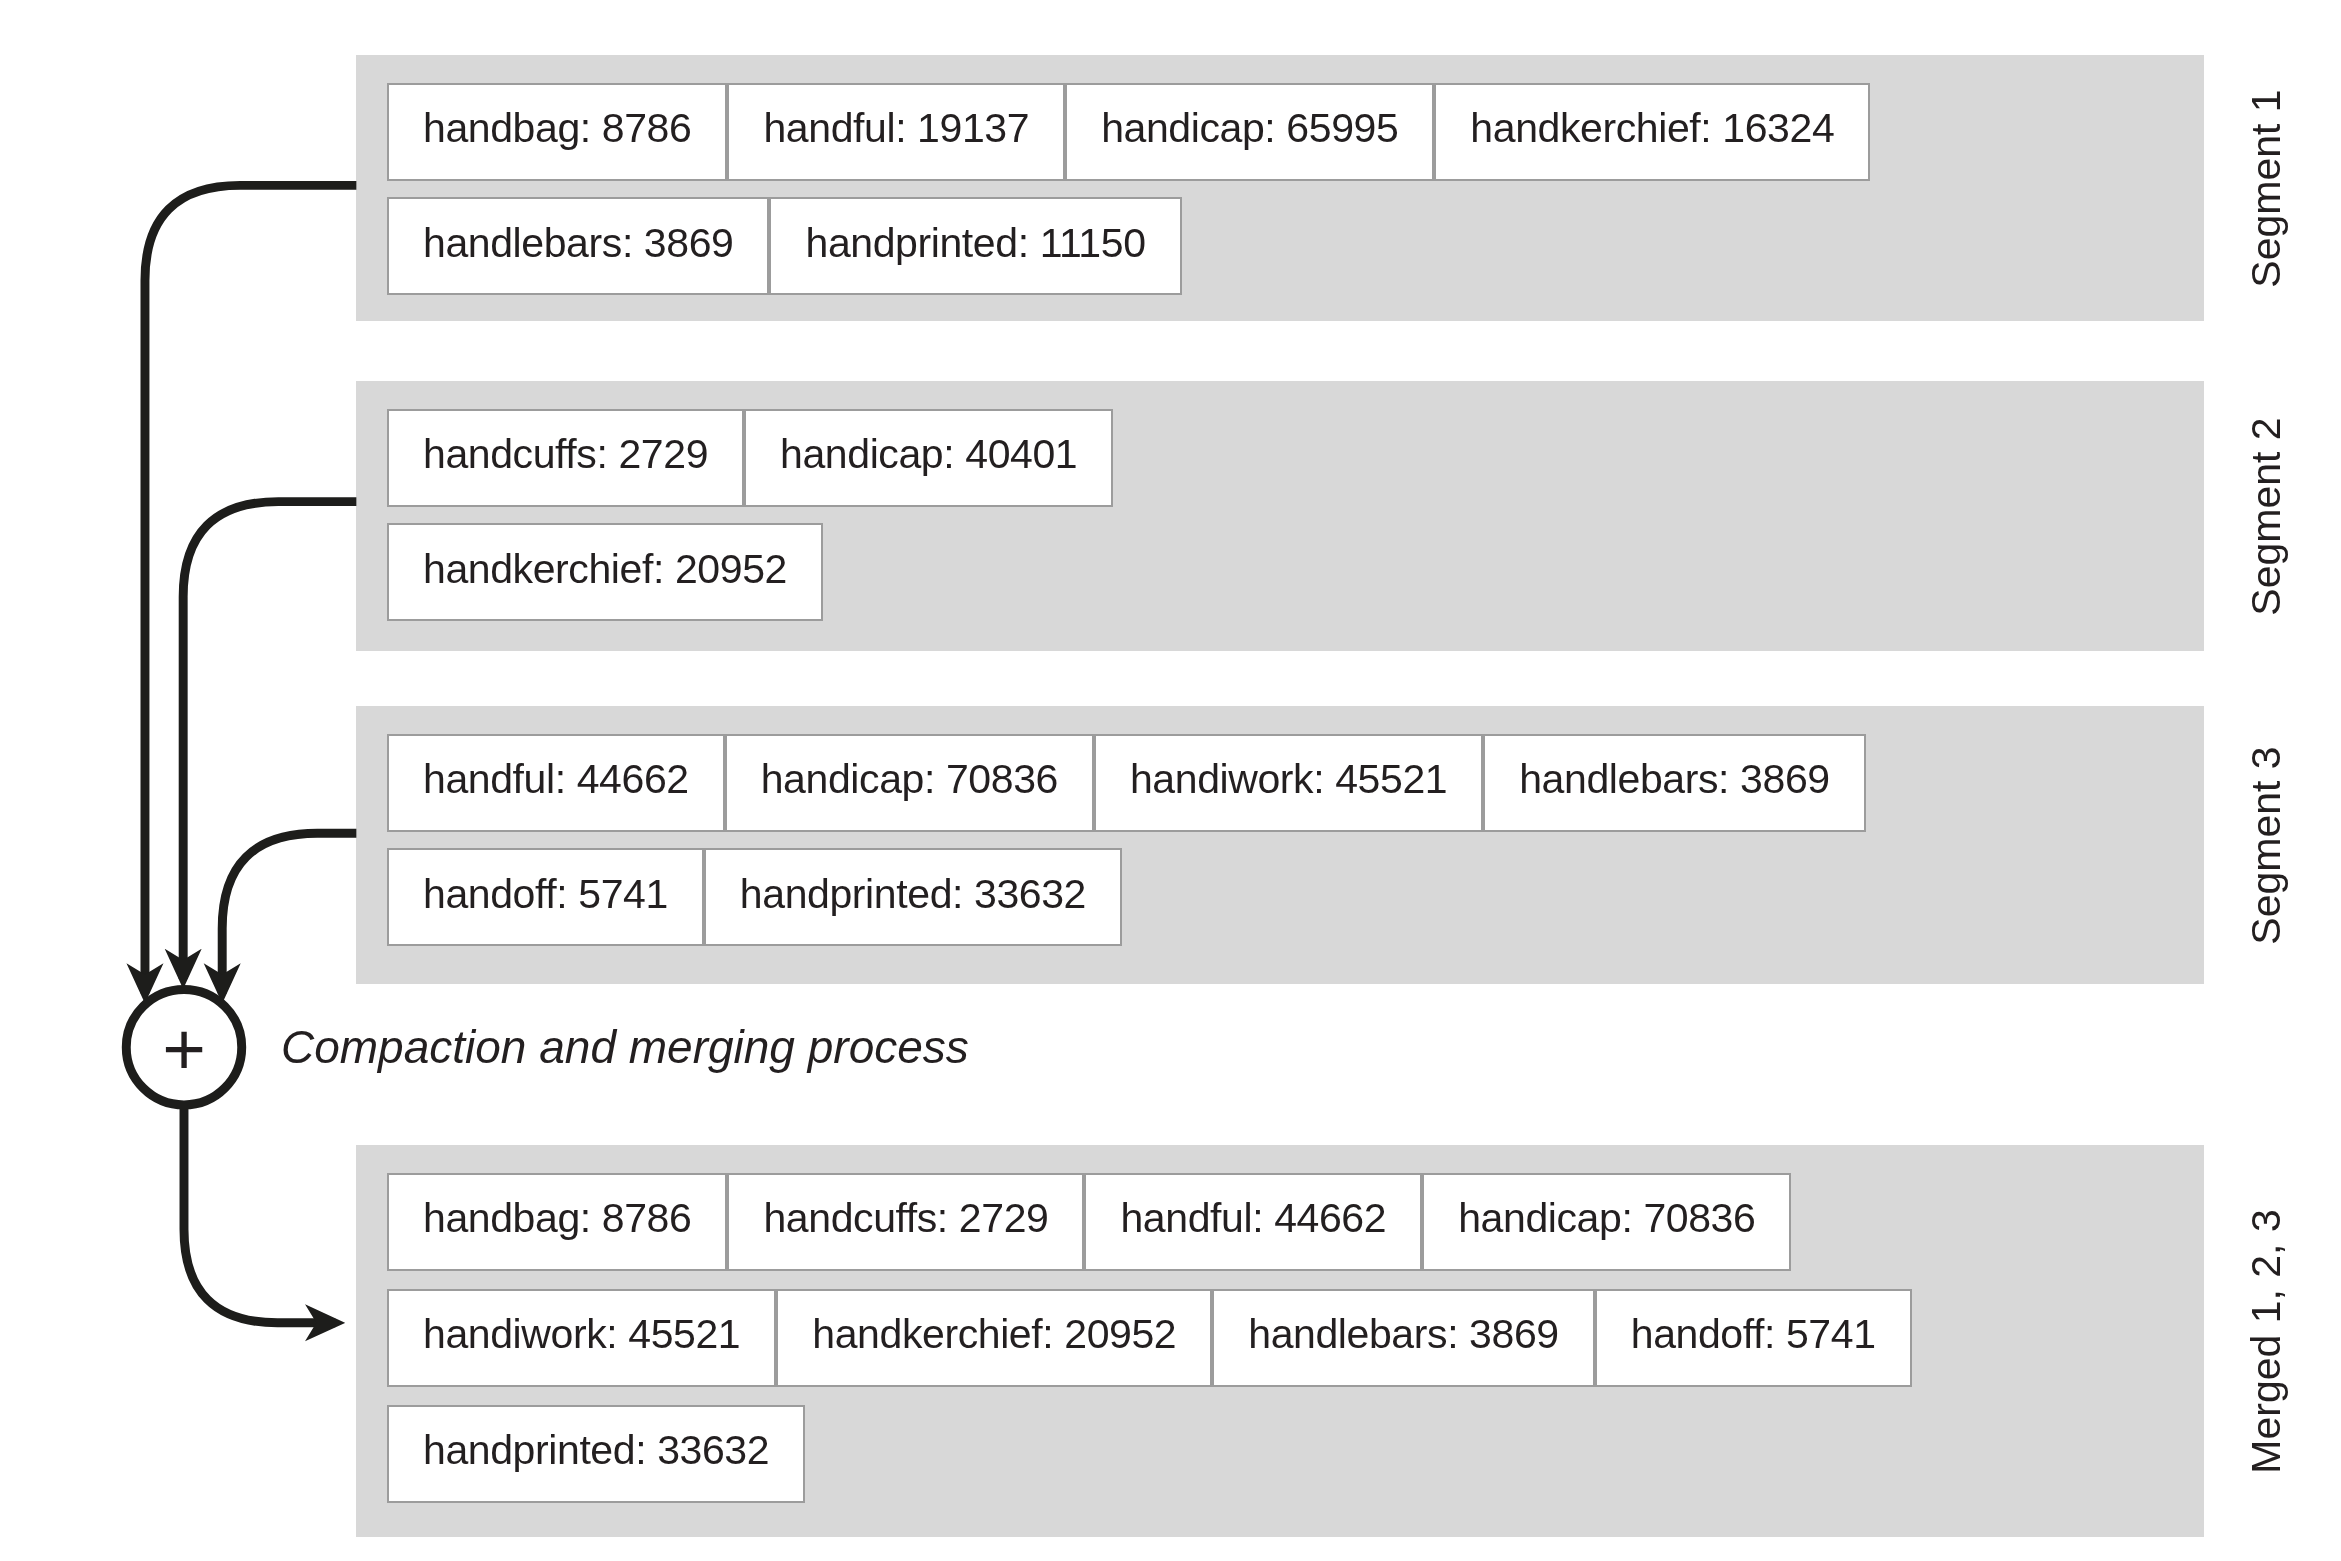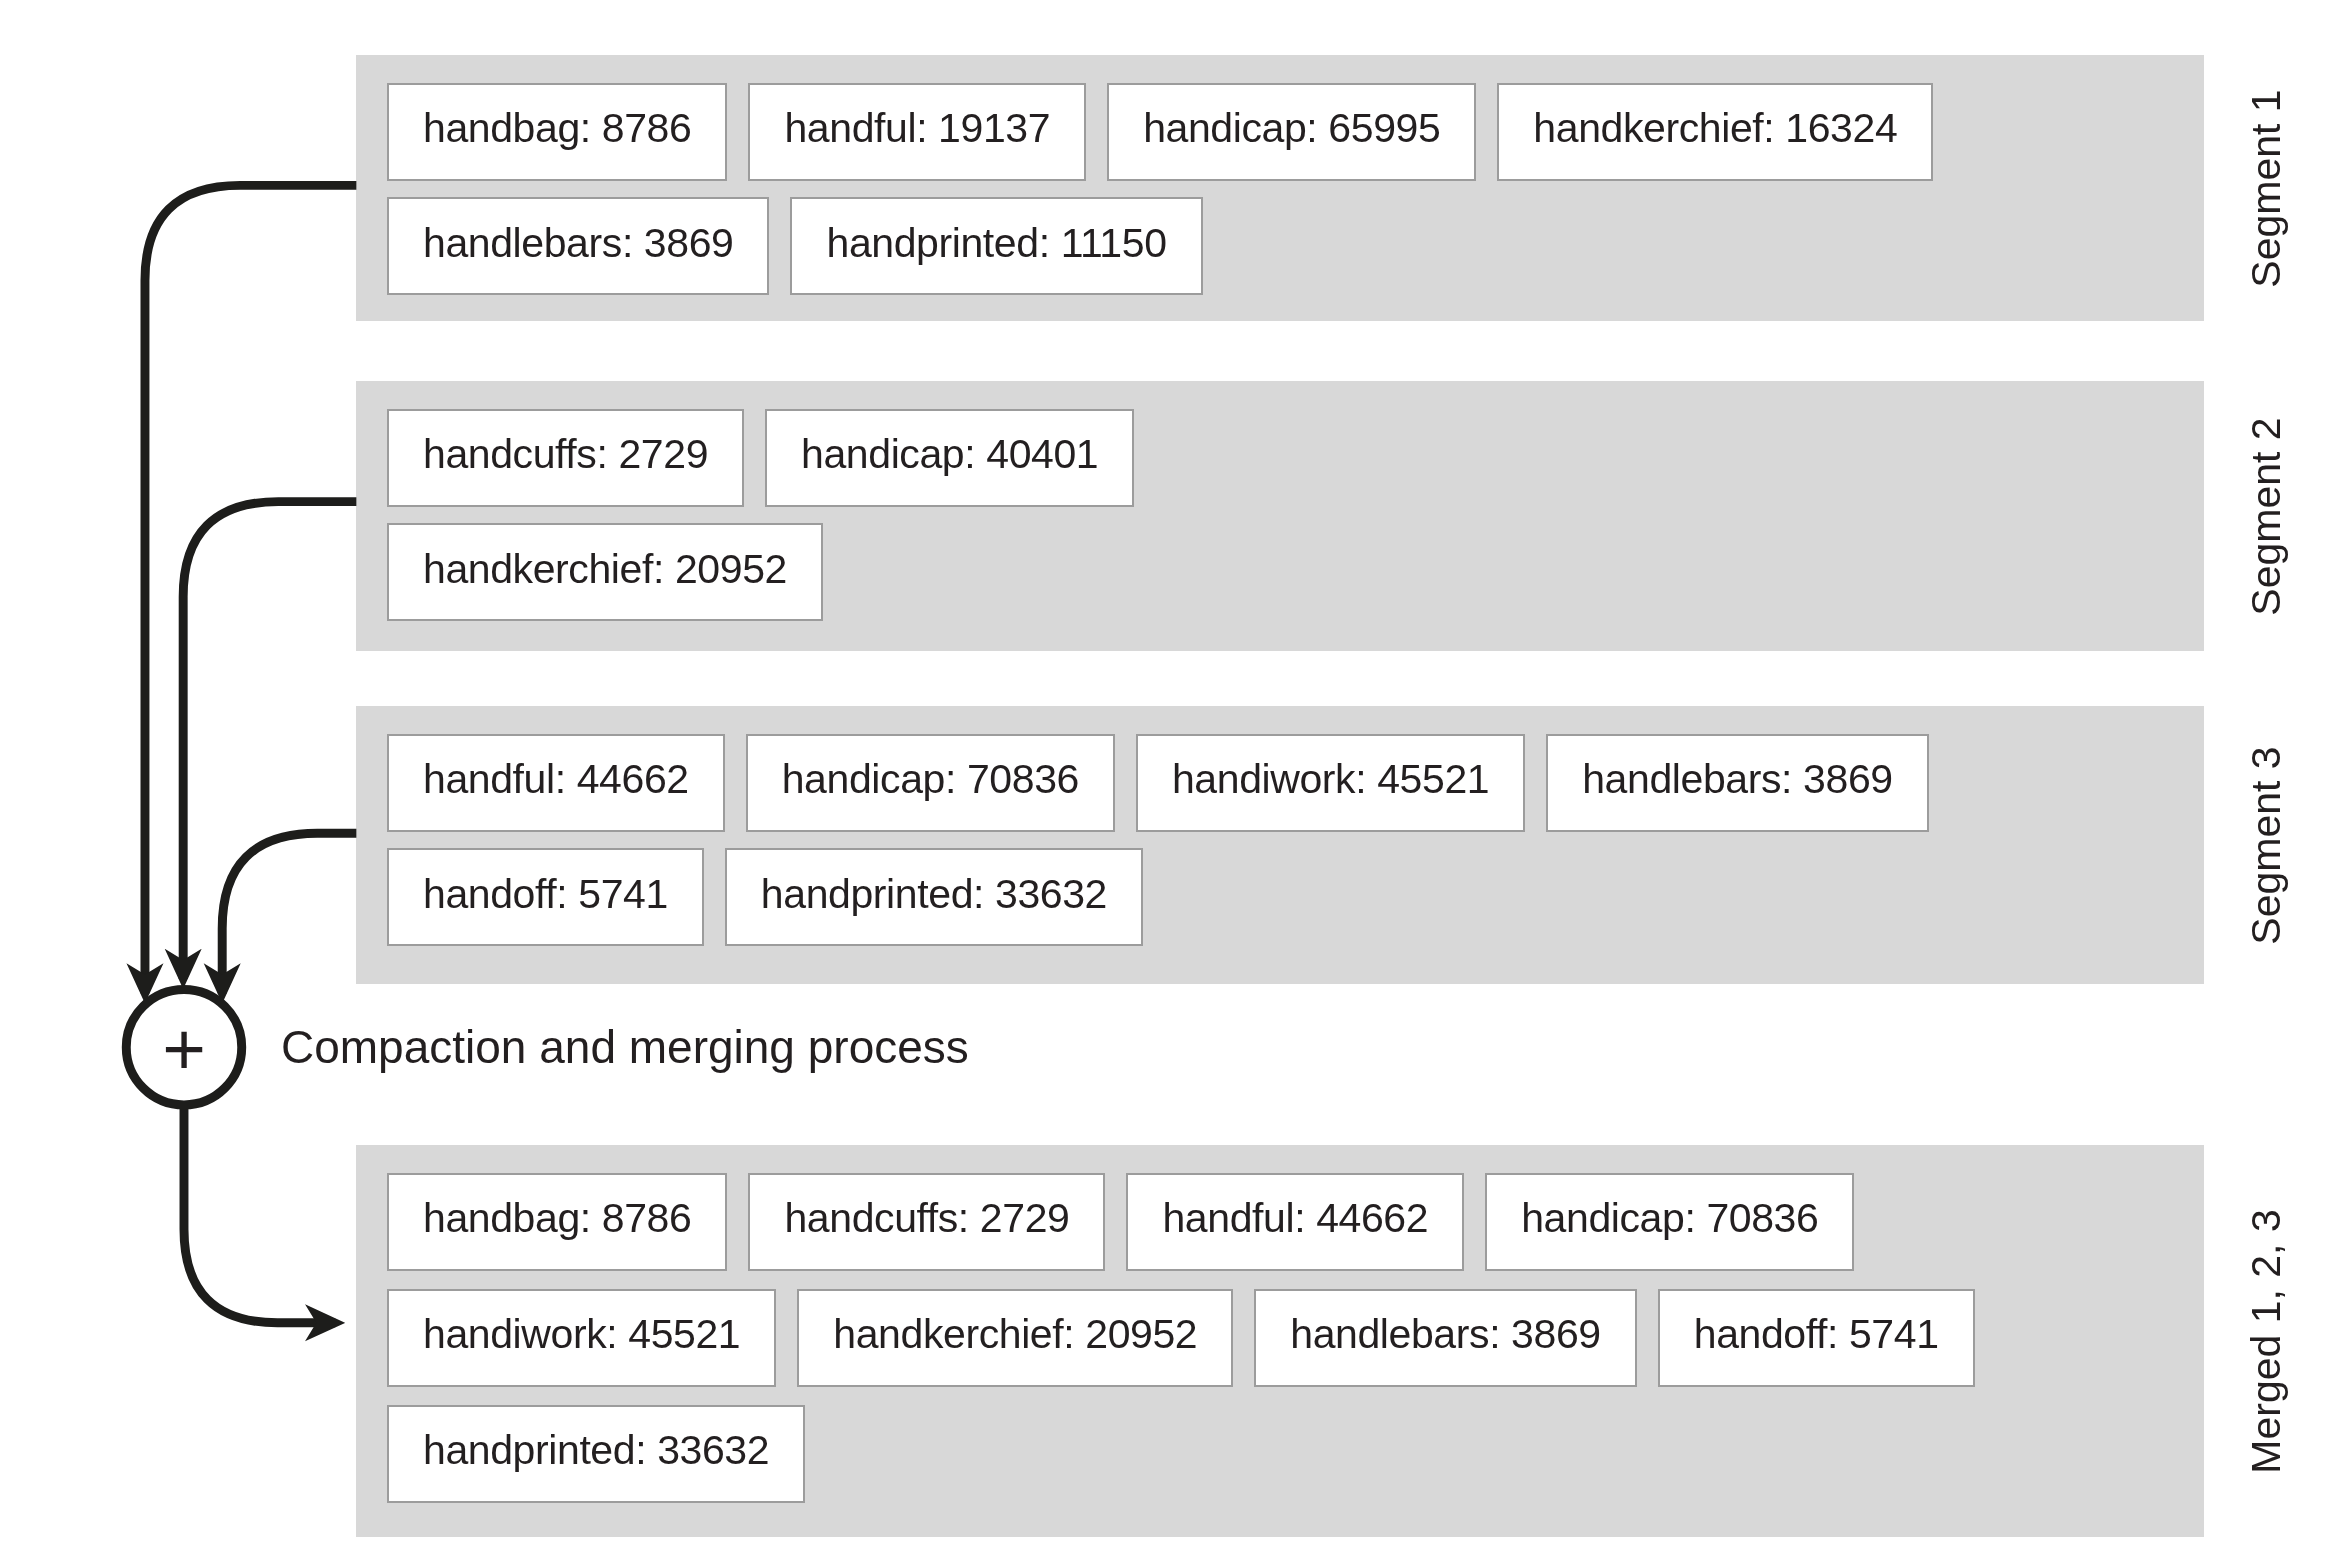--- a/index.html
+++ b/index.html
@@ -20,21 +20,21 @@
   }
   .panel{
     position:absolute;
     left:356px;width:1848px;
     background:var(--panel-bg);
     box-sizing:border-box;
     padding:28px 0 0 31px;
   }
   .row{
     display:flex;
-    gap:21px;
+    gap:0;
     margin-bottom:16.3px;
   }
   .panel-merged .row{margin-bottom:18px;}
   .kv-box{
     box-sizing:border-box;
     height:98px;
     background:var(--box-bg);
     border:2.4px solid var(--box-border);
     display:flex;
     align-items:center;
@@ -57,20 +57,21 @@
     white-space:nowrap;
     font-size:41px;
     color:var(--ink);
   }
   .process-label{
     position:absolute;
     left:281px;
     top:1018px;
     height:59px;
     line-height:59px;
+    font-style:italic;
     font-size:46px;
     white-space:nowrap;
     color:var(--ink);
   }
   svg.arrows{
     position:absolute;
     left:0;top:0;
     pointer-events:none;
   }
   svg.arrows .arrow{

